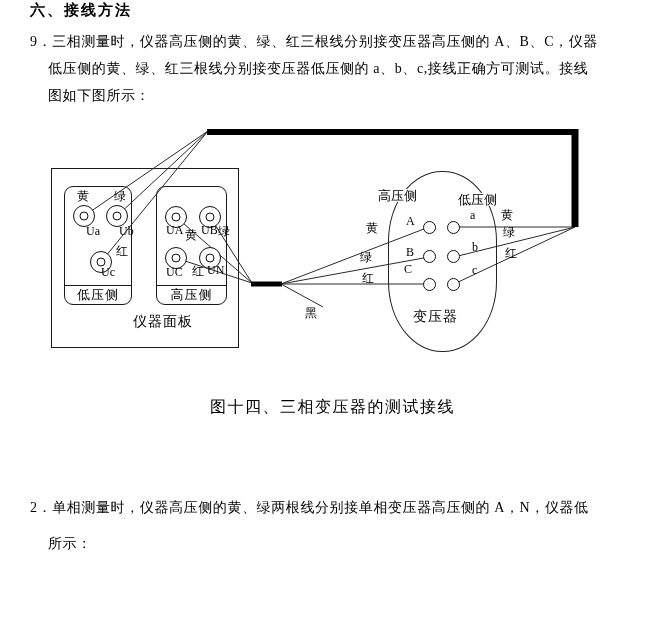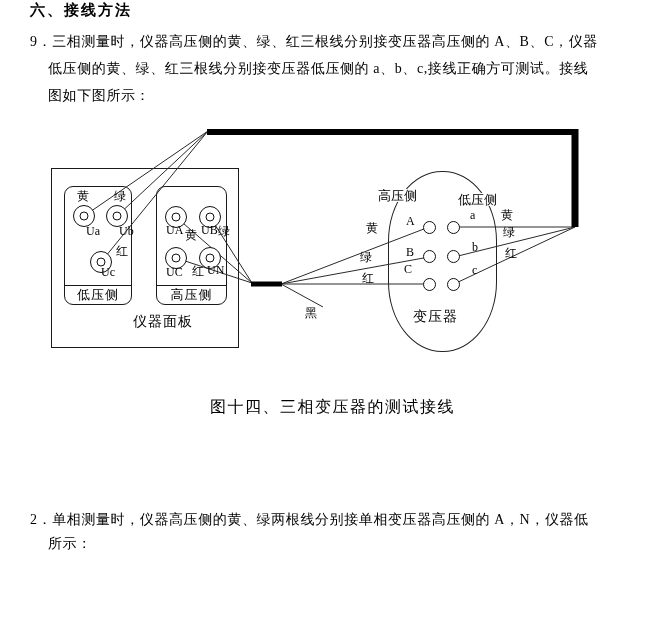--- a/index.html
+++ b/index.html
@@ -148,16 +148,16 @@
 
     <span class="abs lbl" style="left:501px;top:209px">黄</span>
     <span class="abs lbl" style="left:503px;top:226px">绿</span>
     <span class="abs lbl" style="left:505px;top:247px">红</span>
 
     <span class="abs lbl big" style="left:413px;top:310px">变压器</span>
     <span class="abs lbl" style="left:305px;top:307px">黑</span>
   </div>
 
   <div class="abs caption" style="left:210px;top:397px">图十四、三相变压器的测试接线</div>
-  <div class="abs bodyline" style="left:30px;top:512px">2．单相测量时，仪器高压侧的黄、绿两根线分别接单相变压器高压侧的 A，N，仪器低</div>
+  <div class="abs bodyline" style="left:30px;top:500px">2．单相测量时，仪器高压侧的黄、绿两根线分别接单相变压器高压侧的 A，N，仪器低</div>
   <div class="abs bodyline" style="left:48px;top:536px">所示：</div>
 
 </div>
 
 </body></html>

